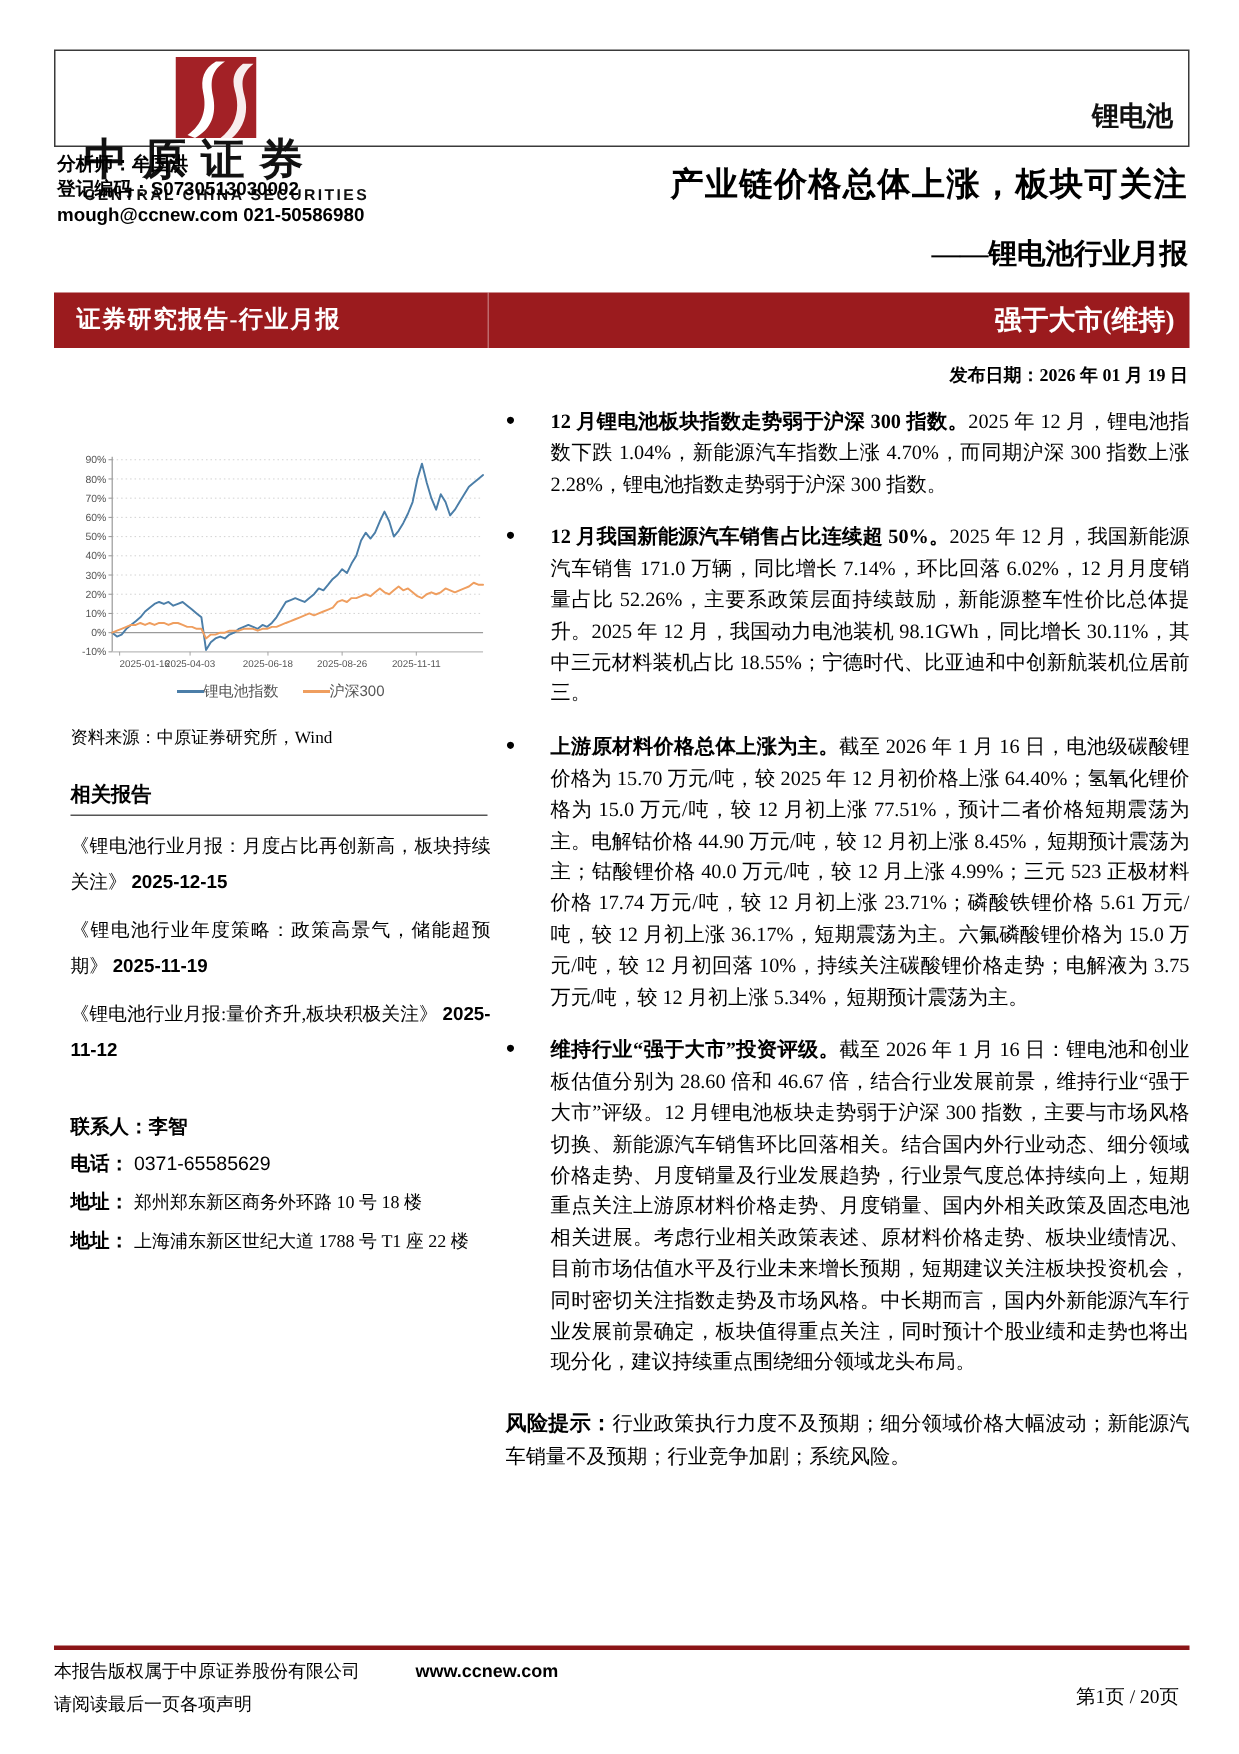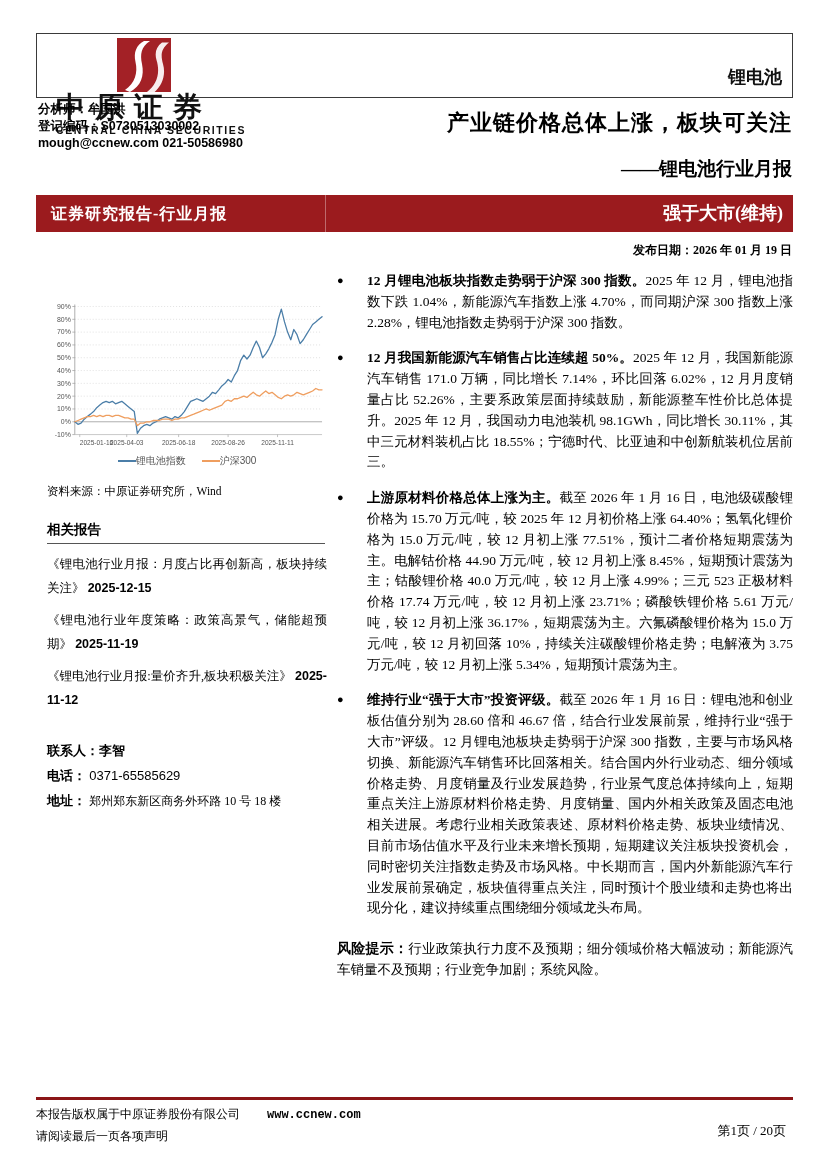--- a/index.html
+++ b/index.html
@@ -54,21 +54,21 @@
   .bullet{position:relative;padding-left:30px;margin-top:15px;}
   .bullet .dot{position:absolute;left:0;top:3px;font-size:11px;color:#000;}
   .bullet p{margin:0;font-size:13.5px;line-height:20.8px;text-align:justify;color:#000;font-family:"Liberation Serif","DejaVu Serif",serif;}
   .bullet p b{font-family:"Liberation Serif","DejaVu Serif",serif;}
   .risk{margin-top:20px;font-size:13.5px;line-height:20.8px;text-align:justify;color:#000;font-family:"Liberation Serif","DejaVu Serif",serif;}
   .risk b{font-size:14px;}
 
   
   .footer-rule{position:absolute;left:36px;top:1097px;width:757px;height:3px;background:#8b1517;}
   .footer-l1{position:absolute;left:36px;top:1106px;font-size:12px;color:#000;font-family:"Liberation Serif","DejaVu Serif",serif;}
-  .footer-l1 .furl{font-family:Liberation Mono, monospace;font-weight:bold;margin-left:24px;}
+  .footer-l1 .furl{font-family:Liberation Sans, sans-serif;font-weight:bold;margin-left:34px;}
   .footer-l2{position:absolute;left:36px;top:1128px;font-size:12px;color:#000;font-family:"Liberation Serif","DejaVu Serif",serif;}
   .footer-page{position:absolute;right:40px;top:1122px;font-size:13px;color:#000;font-family:"Liberation Serif","DejaVu Serif",serif;}
 </style>
 </head>
 <body>
 
 <div class="page">
 
   <div class="header-box">
     <div class="logo-wrap">
@@ -183,20 +183,23 @@
     <div class="contact-block">
       <div class="contact-line">
         <span class="clabel">联系人：</span><span class="cval-strong">李智</span>
       </div>
       <div class="contact-line">
         <span class="clabel">电话：</span>&nbsp;<span class="cval-num">0371-65585629</span>
       </div>
       <div class="contact-line">
         <span class="clabel">地址：</span>&nbsp;<span class="cval-addr">郑州郑东新区商务外环路 10 号 18 楼</span>
       </div>
+      <div class="contact-line">
+        <span class="clabel">地址：</span>&nbsp;<span class="cval-addr">上海浦东新区世纪大道 1788 号 T1 座 22 楼</span>
+      </div>
     </div>
   </div>
 
   <div class="maincol">
 
     <div class="bullet">
       <span class="dot">●</span>
       <p><b>12 月锂电池板块指数走势弱于沪深 300 指数。</b><span>2025 年 12 月，锂电池指数下跌 1.04%，新能源汽车指数上涨 4.70%，而同期沪深 300 指数上涨 2.28%，锂电池指数走势弱于沪深 300 指数。</span></p>
     </div>
 

